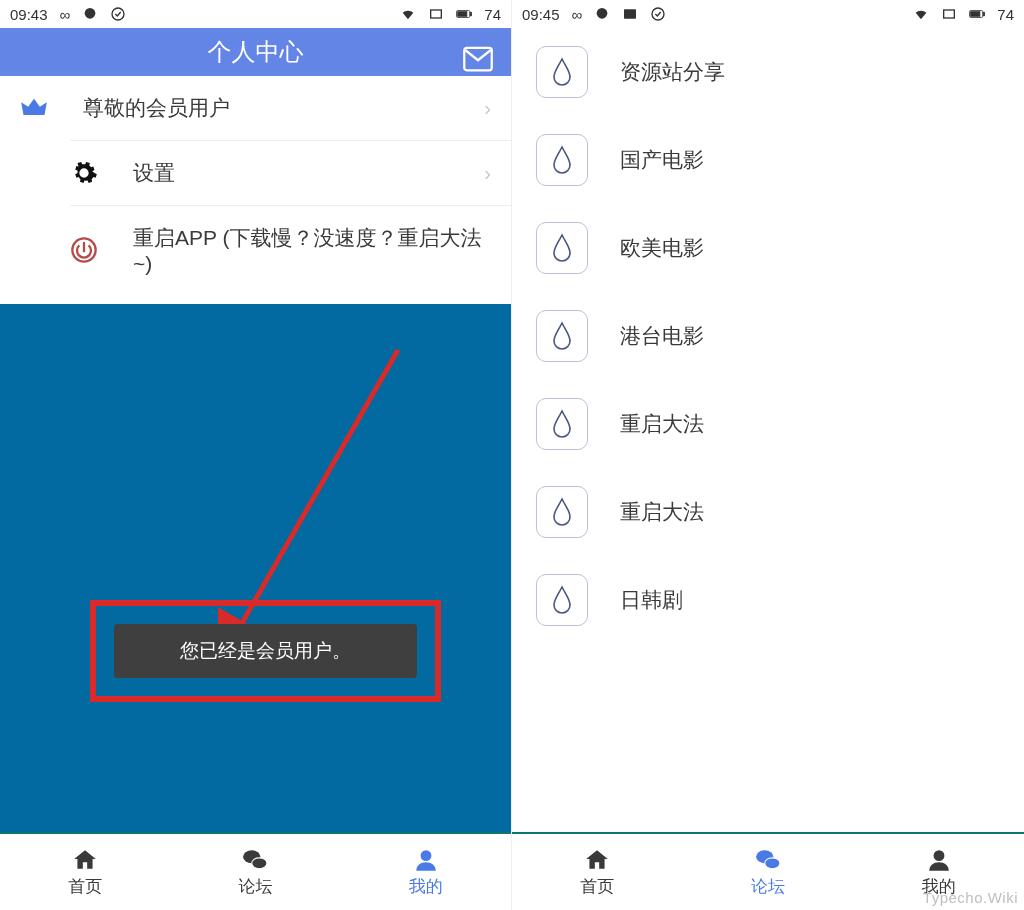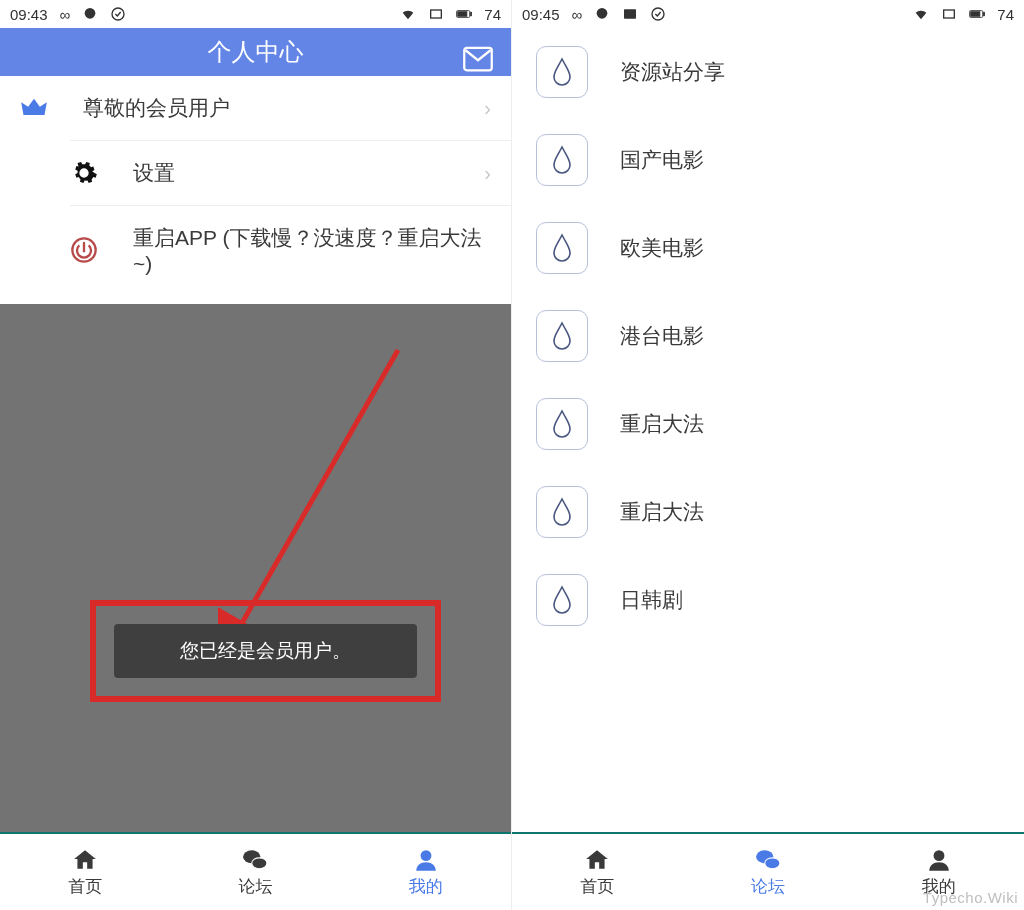--- a/index.html
+++ b/index.html
@@ -20,21 +20,21 @@
   .tab{font-size:22px;color:#cfd9f6;position:relative;padding-bottom:8px;}
   .tab.active{color:#fff;}
   .tab.active:after{content:"";position:absolute;left:0;right:0;bottom:-2px;height:3px;background:#fff;}
   
   .rows{background:#fff;}
   .row{display:flex;align-items:center;gap:35px;padding:18px 20px;font-size:21px;color:#3a3a3a;position:relative;}
   .row + .row{border-top:1px solid #eee;margin-left:70px;padding-left:0;}
   .row + .row:before{content:"";position:absolute;left:-70px;top:0;bottom:0;width:70px;}
   .row .ic{width:28px;height:28px;flex:0 0 28px;display:flex;align-items:center;justify-content:center;}
   .row .chev{margin-left:auto;color:#c7c7c7;font-size:20px;}
-  .empty{flex:1;background:#737373;position:relative;margin-top:10px;}
+  .empty{flex:1;background:#0369a1;position:relative;margin-top:10px;}
   
   .hl{position:absolute;left:90px;right:70px;bottom:130px;border:6px solid #d92a2a;padding:18px;}
   .toast{background:#3f3f3f;color:#fff;text-align:center;padding:14px 8px;border-radius:4px;font-size:19px;}
   .arrow{position:absolute;left:218px;top:36px;width:190px;height:300px;pointer-events:none;}
   
   .list{flex:1;overflow:hidden;background:#fff;}
   .item{display:flex;align-items:center;gap:32px;padding:18px 24px;}
   .ico{width:52px;height:52px;border:1px solid #b9c0da;border-radius:10px;display:flex;align-items:center;justify-content:center;}
   .ico svg{width:26px;height:30px;}
   .item .lbl{font-size:21px;color:#3a3a3a;}

